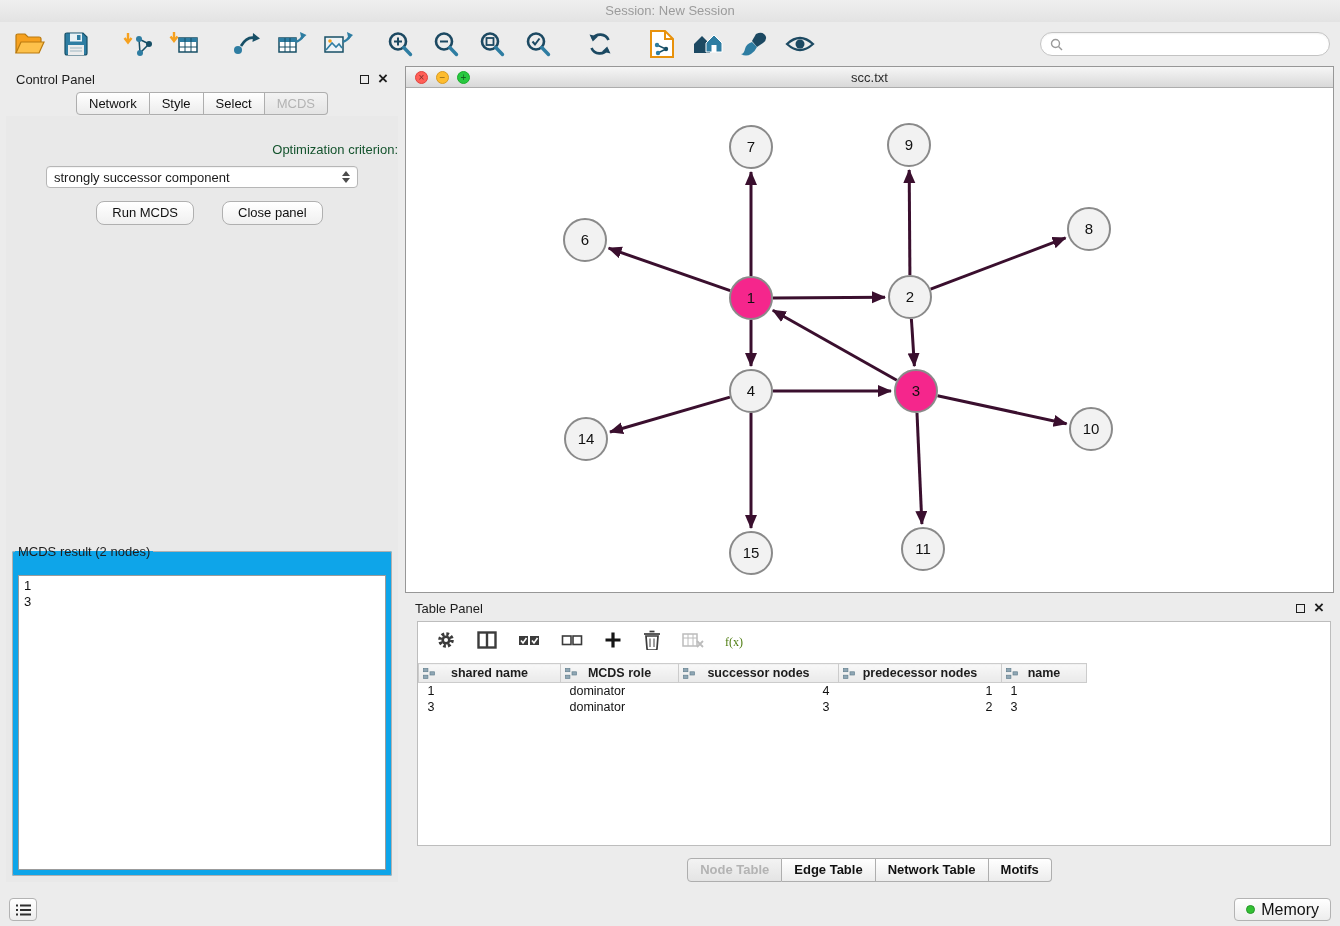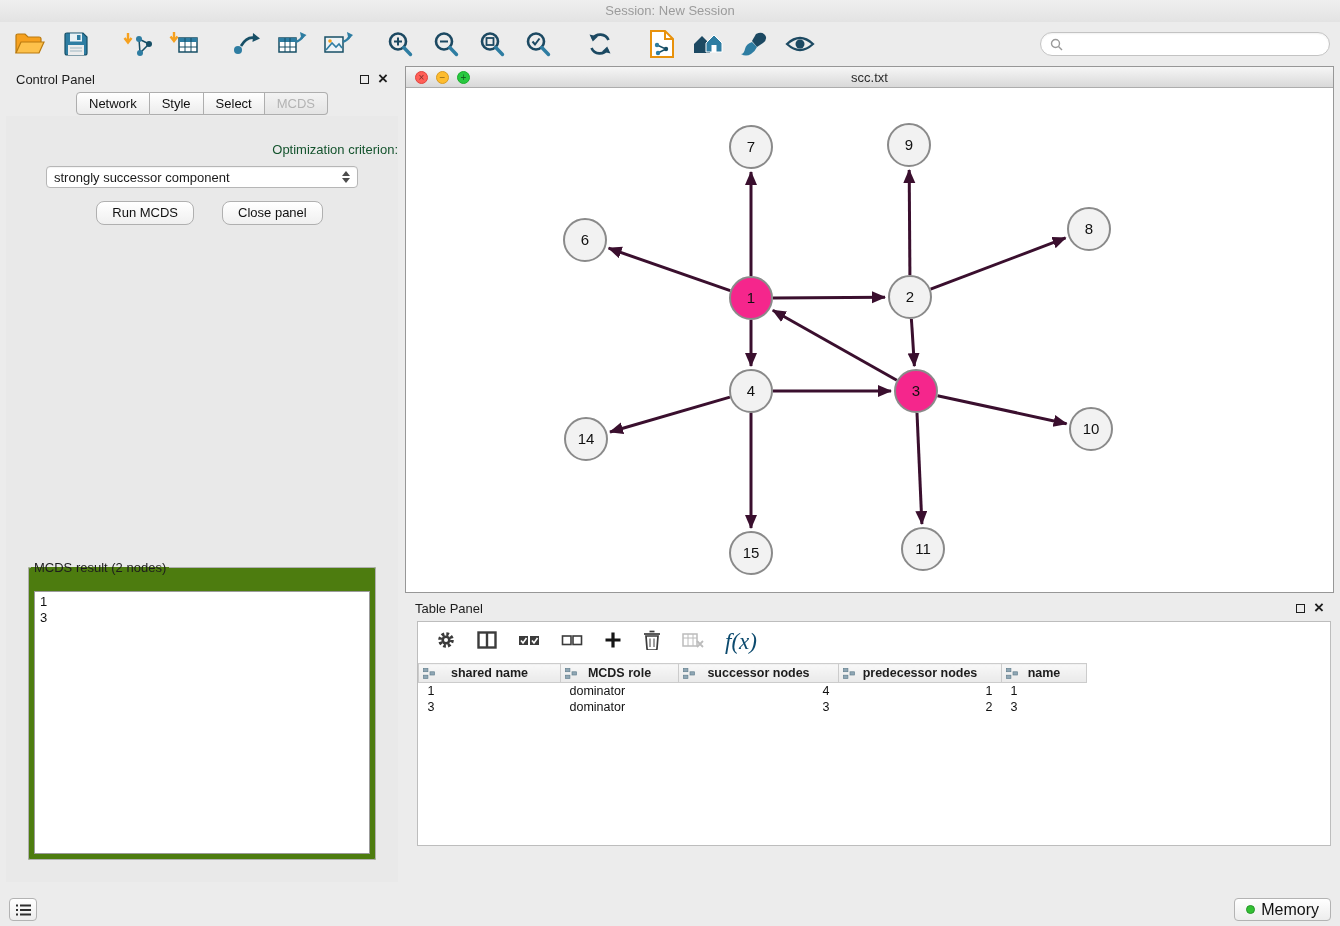--- a/index.html
+++ b/index.html
@@ -41,21 +41,21 @@
   .combo { margin:9px auto 0; width:312px; height:22px; background:#fff; border:1px solid #b6b6b6;
     border-radius:4px; display:flex; align-items:center; font-size:13px; padding:0 7px;
     box-shadow:inset 0 1px 1px rgba(0,0,0,0.05); }
   .combo-arrows { margin-left:auto; display:flex; flex-direction:column; gap:2px; align-items:center; }
   .arr-up { width:0; height:0; border-left:4px solid transparent; border-right:4px solid transparent; border-bottom:5px solid #4c4c4c; }
   .arr-dn { width:0; height:0; border-left:4px solid transparent; border-right:4px solid transparent; border-top:5px solid #4c4c4c; }
   .btn-row { display:flex; justify-content:center; gap:13px; margin-top:13px; }
   .btn { font-size:13px; padding:3px 15px 4px; background:linear-gradient(#ffffff,#f0f0f0);
     border:1px solid #b0b0b0; border-radius:8px; font-family:inherit; color:#111;margin-left:15px; }
   #result-group { position:absolute; left:6px; right:6px; top:428px; bottom:6px;
-    border:1px solid #b0b0b0; border-radius:2px; margin:16px; padding:2px; font-size:13px; background:#4d7c0f; }
+    border:1px solid #b0b0b0; border-radius:2px; margin:0; padding:2px; font-size:13px; background:#0ea5e9; }
   #result-group legend { font-size:13px; padding:0 3px; color:#1d1d1d; }
   .result-area { position:absolute; top:16px; left:5px; right:5px; bottom:5px;
     background:#fff; border:1px solid #9b9b9b; overflow:hidden; padding:2px 5px; }
   .result-line { font-size:13px; line-height:16px; color:#111; }
 
   
   #network-frame { position:absolute; left:405px; top:66px; width:929px; height:527px;
     background:#fff; border:1px solid #979797; }
   .frame-titlebar { height:21px; background:linear-gradient(#f6f6f6,#d9d9d9);
     border-bottom:1px solid #adadad; position:relative; display:flex; align-items:center;
@@ -66,21 +66,21 @@
   .tl.red { background:#ff5f57; border:1px solid #e0443e; }
   .tl.yellow { background:#febc2e; border:1px solid #d89b22; }
   .tl.green { background:#28c840; border:1px solid #1aad2b; }
   #graph-svg { position:absolute; top:21px; left:0; width:927px; height:504px; }
 
   
   #table-panel { position:absolute; left:405px; top:595px; width:929px; height:293px; }
   .tp-content { position:absolute; top:26px; left:12px; right:3px; bottom:42px;
     background:#fff; border:1px solid #bdbdbd; overflow:hidden; }
   .tp-toolbar { height:40px; display:flex; align-items:center; gap:21px; padding-left:18px; }
-  .fx { font-family:"Liberation Serif",serif; font-style:italic; font-size:23px; color:#0c4a6e; }
+  .fx { font-family:"Liberation Serif",serif; font-size:12px; color:#4d7c0f; }
   #node-table { border-collapse:collapse; font-size:12.5px; margin-top:1px; }
   #node-table th { background:linear-gradient(#f8f8f8,#e9e9e9); border:1px solid #cccccc;
     font-weight:bold; height:19px; padding:0 5px; font-size:12.5px; color:#1d1d1d; position:relative; }
   #node-table th .sort-ic { position:absolute; left:4px; top:4px; }
   #node-table td { height:16px; padding:0 9px; color:#111; }
   .tp-tabs { position:absolute; bottom:6px; left:0; right:0; display:flex; justify-content:center; }
   .tp-tabs .tab { font-weight:bold; }
 
   
   #statusbar { position:absolute; bottom:0; left:0; width:100%; height:33px;
@@ -443,20 +443,26 @@
           <tr>
             <td style="text-align: left;">3</td>
             <td style="text-align: left;">dominator</td>
             <td style="text-align: right;">3</td>
             <td style="text-align: right;">2</td>
             <td style="text-align: left;">3</td>
           </tr>
         </tbody>
     </table>
   </div>
+  <div class="tp-tabs" id="tp-tabs">
+      <span class="tab active">Node Table</span>
+      <span class="tab">Edge Table</span>
+      <span class="tab">Network Table</span>
+      <span class="tab">Motifs</span>
+    </div>
 </div>
 
 <div id="statusbar">
   <span class="status-btn">
     <svg width="15" height="12" viewBox="0 0 15 12">
         <g fill="#2e2e2e">
           <rect x="0" y="0.5" width="2" height="2"></rect>
           <rect x="4" y="0.5" width="11" height="2"></rect>
           <rect x="0" y="5" width="2" height="2"></rect>
           <rect x="4" y="5" width="11" height="2"></rect>

